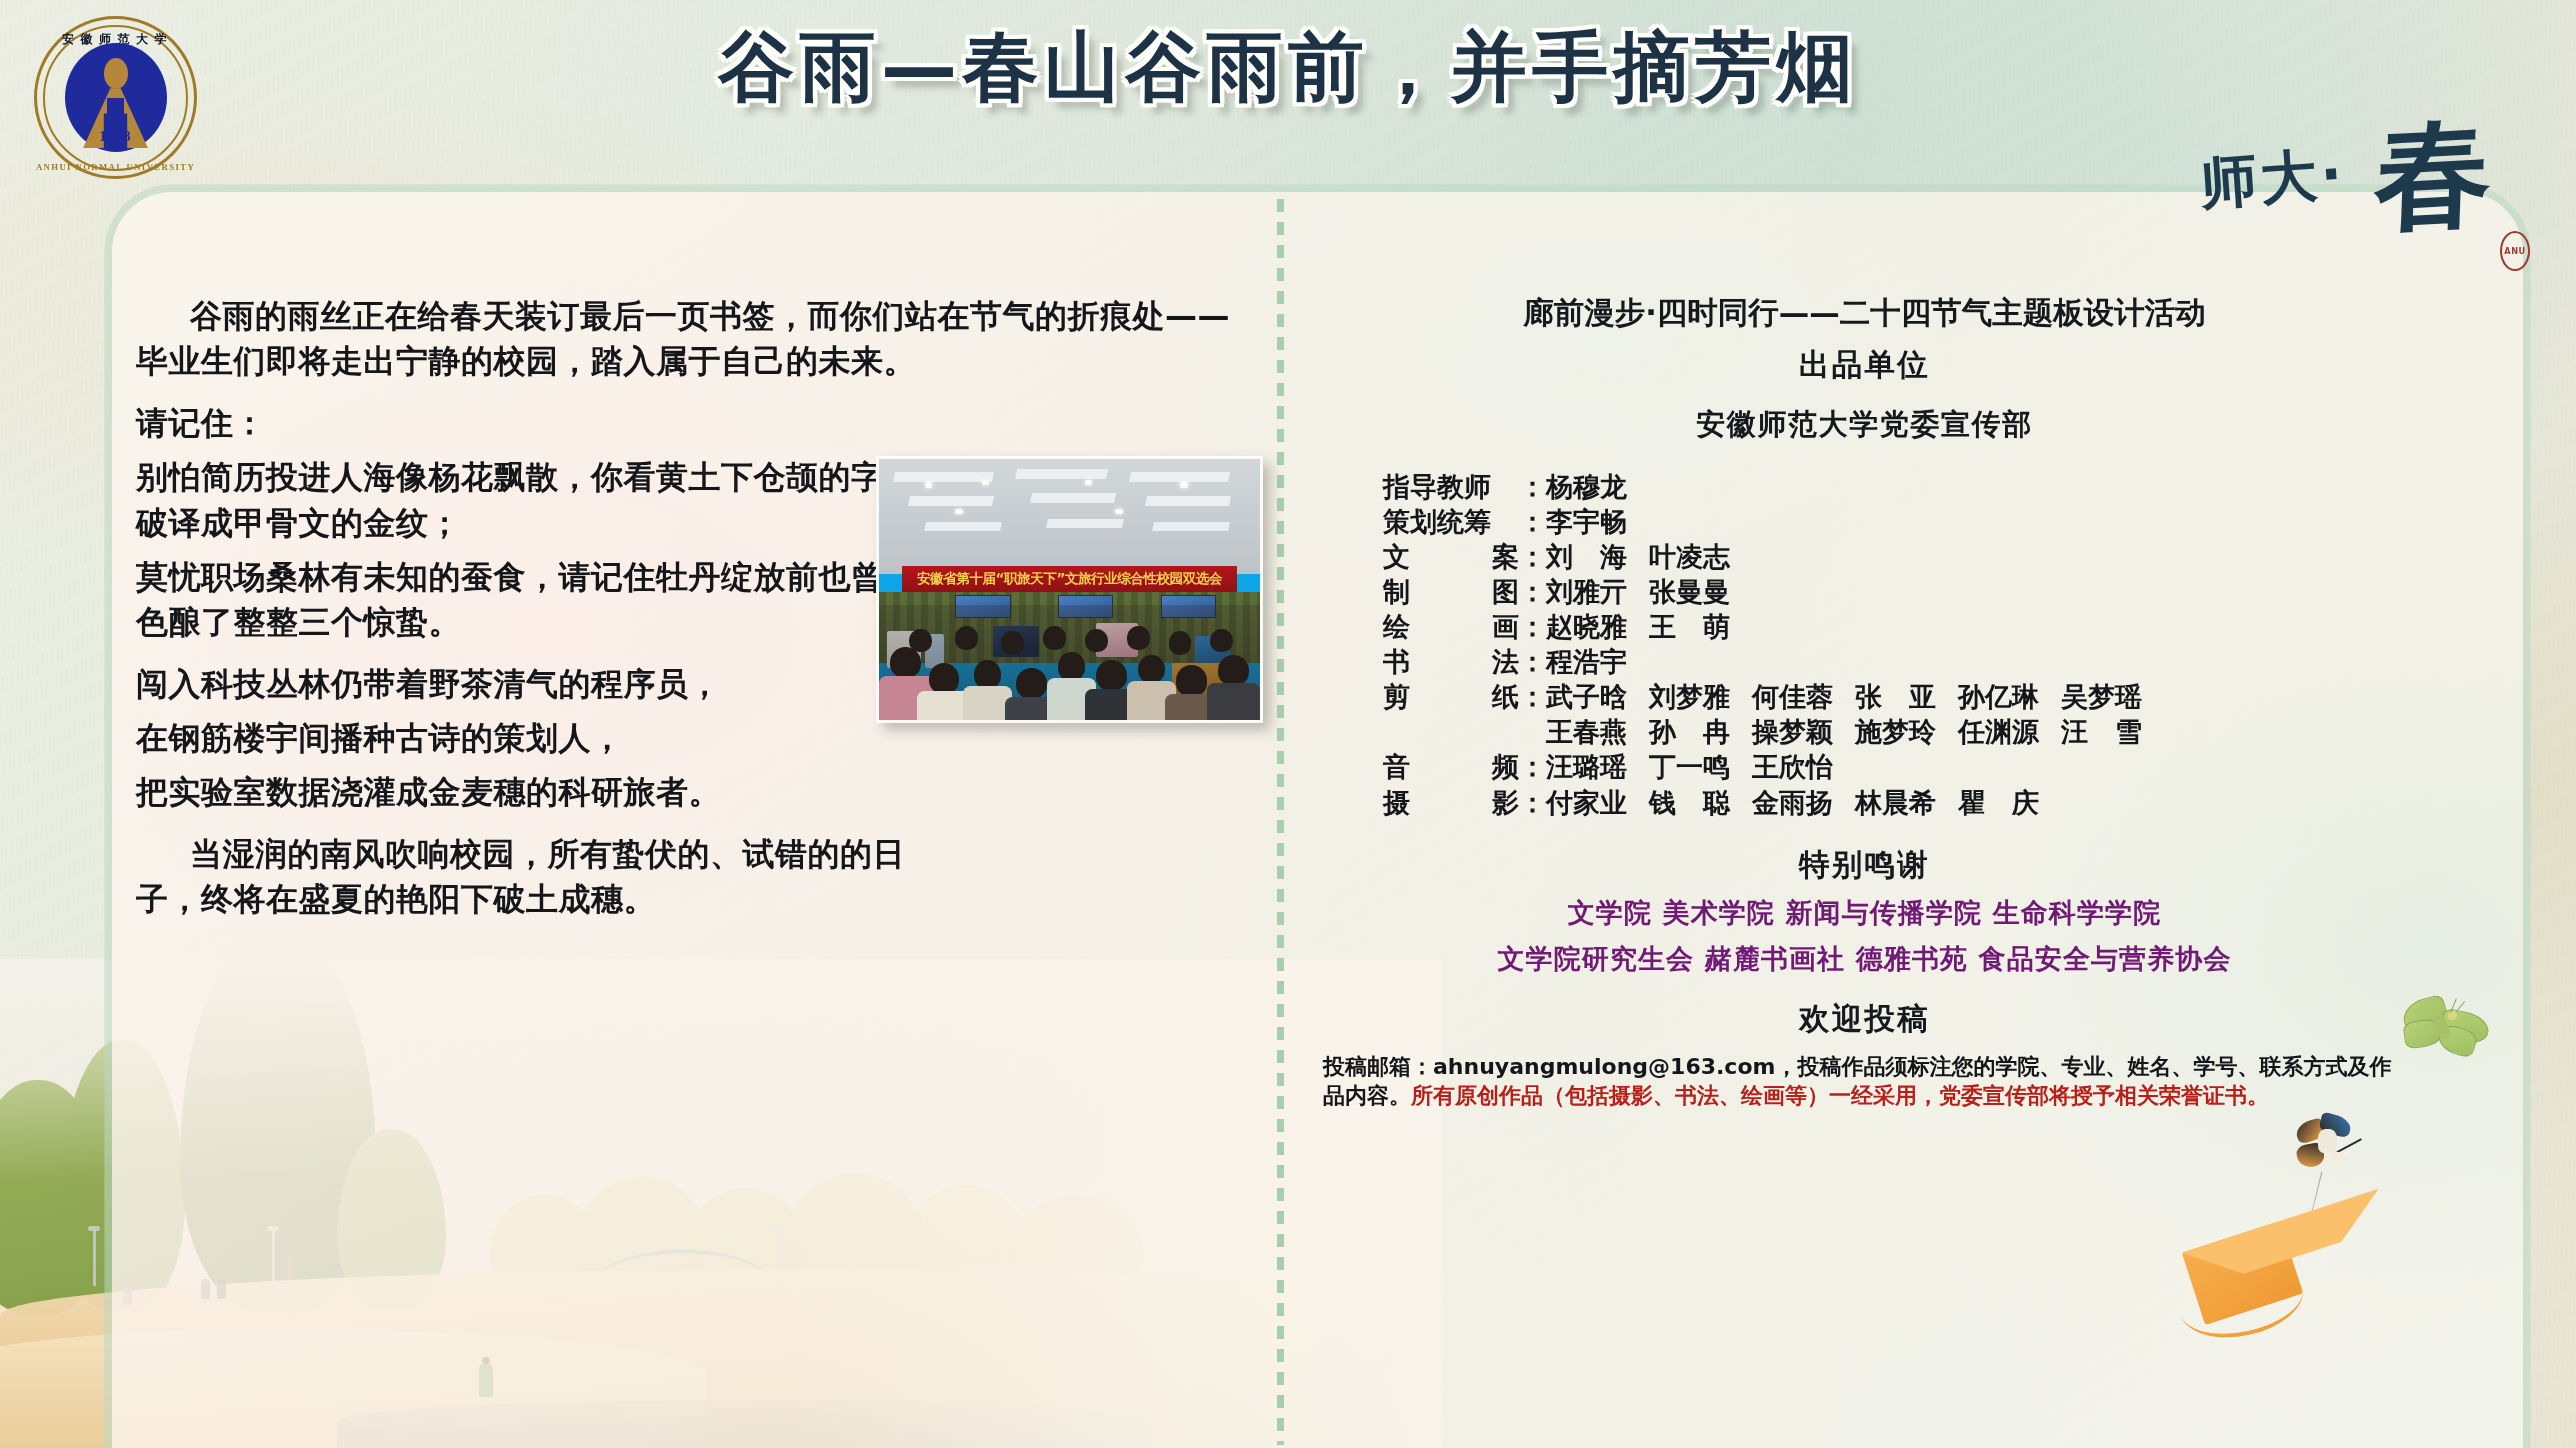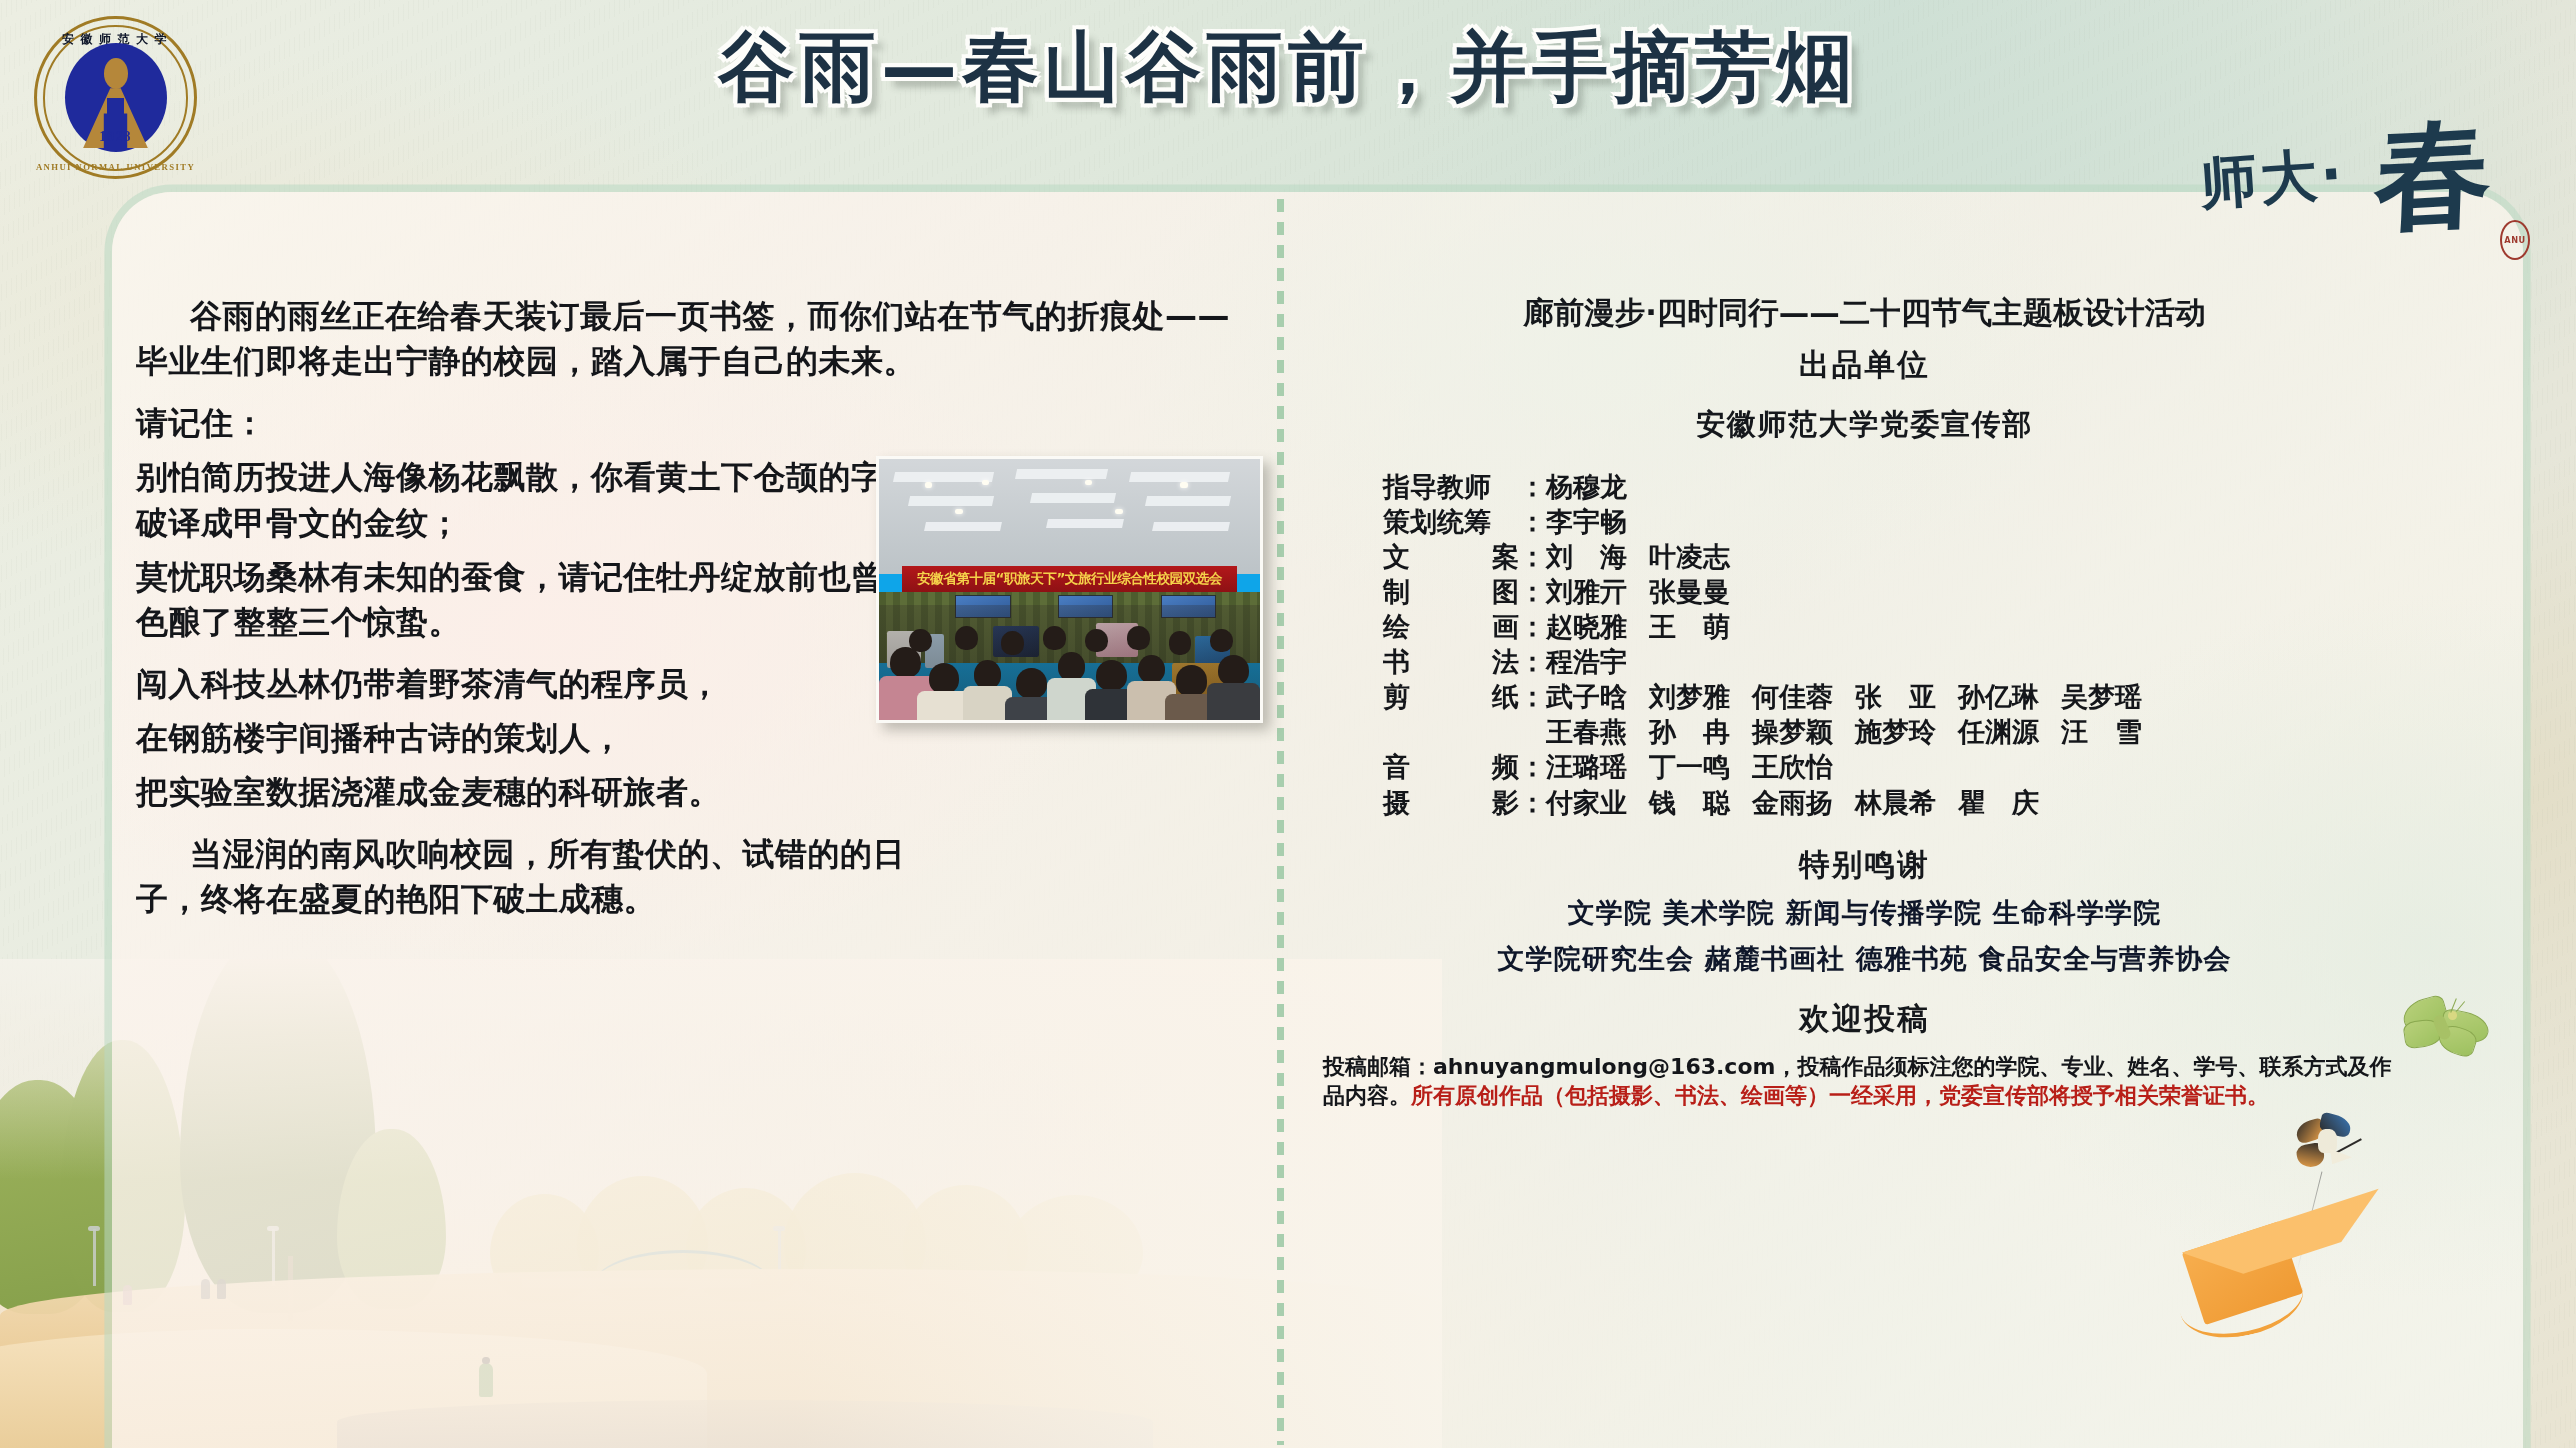--- a/index.html
+++ b/index.html
@@ -98,21 +98,21 @@
     letter-spacing:5.4px;
     text-shadow:
       -3.8px -3.8px 0 #fdfdfa, 3.8px -3.8px 0 #fdfdfa, -3.8px 3.8px 0 #fdfdfa, 3.8px 3.8px 0 #fdfdfa,
       0 -4.4px 0 #fdfdfa, 0 4.4px 0 #fdfdfa, -4.4px 0 0 #fdfdfa, 4.4px 0 0 #fdfdfa,
       8.7px 9.8px 7.6px rgba(60,70,60,.30);
   }
   
   #brand{position:absolute;right:54px;top:121px;width:327px;height:142px;}
   #brand-sd{position:absolute;left:5.4px;top:19.6px;font:700 57px "DejaVu Sans",sans-serif;color:#1d3a4d;letter-spacing:3.3px;transform:rotate(-4deg);}
   #brand-chun{position:absolute;left:180px;top:-5.4px;font:700 117px "DejaVu Serif",serif;color:#1d3a4d;transform:rotate(-3deg) skewX(-5deg);line-height:1;}
-  #brand-seal{position:absolute;left:305px;top:99px;width:26px;height:36px;border:2.2px solid #9e3a2f;border-radius:50%;
+  #brand-seal{position:absolute;left:305px;top:110px;width:26px;height:36px;border:2.2px solid #9e3a2f;border-radius:50%;
      color:#9e3a2f;font:700 8.2px "DejaVu Sans",sans-serif;display:flex;align-items:center;justify-content:center;letter-spacing:0.5px;}
   
   #left-col{position:absolute;left:136px;top:294px;width:1110px;}
   #left-head-wrap{position:relative;height:98px;}
   #brushstroke{position:absolute;left:-13.6px;top:4.4px;width:1078px;height:73px;
     background:linear-gradient(95deg,rgba(146,206,148,.86),rgba(167,216,166,.92) 30%,rgba(151,208,150,.80) 62%,rgba(175,219,172,.90) 100%);
     border-radius:33px 12px 26px 8.7px/22px 16.3px 24px 14px;
     filter:blur(0.7px);transform:rotate(-.7deg);}
   #brushstroke:after{content:"";position:absolute;left:-22px;top:25px;width:82px;height:27px;
     background:rgba(160,212,158,.6);border-radius:50%;filter:blur(2.2px);}
@@ -147,21 +147,21 @@
   #right-col{position:absolute;left:1323px;top:294px;width:1083px;}
   #right-head{font-family:"DejaVu Sans",sans-serif;font-weight:700;font-size:30.5px;color:#15181c;text-align:center;line-height:1.22;letter-spacing:0px;}
   #right-sub{margin-top:14px;font-family:"DejaVu Sans",sans-serif;font-weight:700;font-size:30.5px;color:#15181c;text-align:center;letter-spacing:2.2px;}
   #credits{margin-top:24px;padding-left:60px;}
   .crow{display:flex;align-items:flex-start;font-family:"DejaVu Sans",sans-serif;font-weight:600;font-size:27px;color:#14161a;line-height:1.30;}
   .crole{width:163px;flex:0 0 163px;display:flex;justify-content:space-between;letter-spacing:0;}
   .crole .colon{margin-left:2.2px;}
   .cnames{display:flex;gap:22px;flex-wrap:nowrap;}
   .cname{white-space:pre;}
   #thanks-title{margin-top:25px;text-align:center;font-family:"DejaVu Sans",sans-serif;font-weight:700;font-size:30.5px;color:#15181c;letter-spacing:2.2px;}
-  .thanks-line{margin-top:9.8px;text-align:center;font-family:"DejaVu Sans",sans-serif;font-weight:600;font-size:27px;color:#0f172a;letter-spacing:1.1px;}
+  .thanks-line{margin-top:9.8px;text-align:center;font-family:"DejaVu Sans",sans-serif;font-weight:600;font-size:27px;color:#701a75;letter-spacing:1.1px;}
   #submit-title{margin-top:22px;text-align:center;font-family:"DejaVu Sans",sans-serif;font-weight:700;font-size:30.5px;color:#15181c;letter-spacing:2.2px;}
   #submit-body{margin-top:12px;font-family:"DejaVu Sans",sans-serif;font-weight:600;font-size:22px;line-height:1.32;color:#14161a;letter-spacing:0px;}
   .red{color:#b81f18;}
   
   #butterfly{position:absolute;left:2400px;top:996px;width:93px;height:65px;}
   .bw{position:absolute;background:linear-gradient(150deg,#b8d07a,#9cc05e);border:1.1px solid #8aa84f;}
   #kite{position:absolute;left:2294px;top:1113px;width:71px;height:93px;}
   .kw{position:absolute;border-radius:3.3px;}
   #kitestring{position:absolute;left:2309px;top:1170px;width:1.1px;height:103px;
     background:linear-gradient(180deg,rgba(80,80,80,.55),rgba(80,80,80,0));transform:rotate(14deg);}

